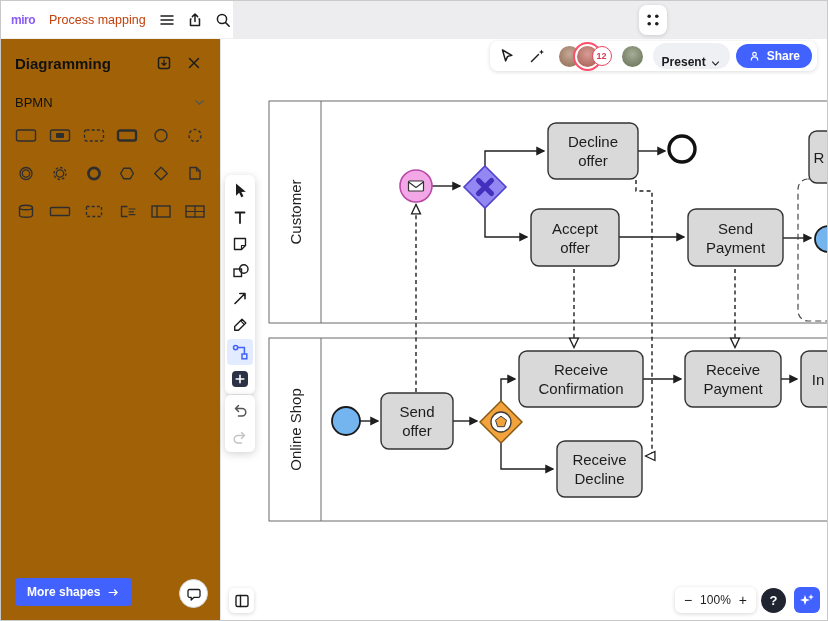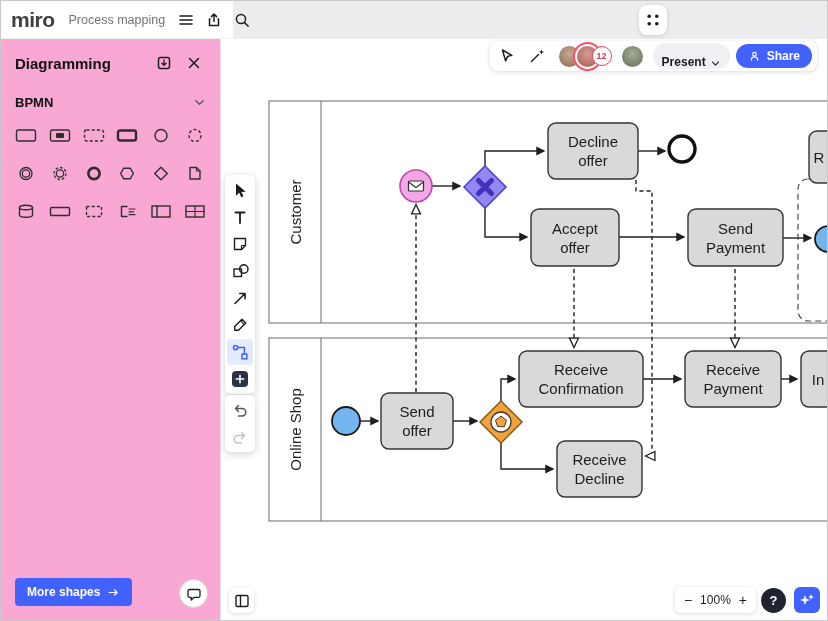--- a/index.html
+++ b/index.html
@@ -3,46 +3,46 @@
 <meta charset="utf-8">
 <style>
   *{margin:0;padding:0;box-sizing:border-box;font-family:"Liberation Sans",sans-serif;}
   html,body{width:828px;height:621px;background:#e8e8e8;overflow:hidden;}
   .app{position:relative;width:828px;height:621px;background:#ededef;border:1px solid #c9c9c9;overflow:hidden;}
   [data-interactable="true"]{cursor:pointer;}
 
   
   .topstrip{position:absolute;left:0;top:0;width:100%;height:38px;background:#ededef;z-index:30;}
   .topleft{position:absolute;left:0;top:0;width:232px;height:38px;background:#fff;display:flex;align-items:center;padding:0 10px;gap:7px;border-bottom:1px solid #f0f0f0;z-index:32;}
-  .logo{font-size:21px;font-weight:800;color:#404040;letter-spacing:-.5px;line-height:1;text-align:center;}
+  .logo{font-size:12px;font-weight:800;color:#8b5cf6;letter-spacing:-.5px;line-height:1;text-align:center;}
   .tdivider{width:1px;height:16px;background:#e1e1e1;}
-  .board-title{font-size:12.5px;color:#737373;white-space:nowrap;}
+  .board-title{font-size:12.5px;color:#c2410c;white-space:nowrap;}
   .icon-btn{width:24px;height:24px;border:none;background:transparent;border-radius:4px;display:flex;align-items:center;justify-content:center;color:#1d1d1d;flex:0 0 auto;}
   .right-cluster{position:absolute;top:4px;right:10px;display:flex;align-items:center;gap:6px;z-index:32;flex-direction:column;}
   .card{background:#fff;border-radius:8px;box-shadow:0 1px 4px rgba(0,0,0,.14);}
   .apps-card{width:28px;height:30px;display:flex;align-items:center;justify-content:center;color:#1d1d1d;}
   .main-card{height:30px;display:flex;align-items:center;gap:6px;padding:0 5px;}
   .avatars{display:flex;align-items:center;margin:0 2px;}
   .avatar{width:25px;height:25px;border-radius:50%;border:2px solid #fff;flex:0 0 auto;}
   .avatar.overlap{margin-left:-7px;}
   .avatar.ring{box-shadow:0 0 0 2px #ff4e6b;}
   .avatar.standalone{margin-left:8px;}
   .badge{min-width:20px;height:20px;margin-left:-8px;z-index:2;background:#fff;border:1.5px solid #e8455e;border-radius:50%;color:#d93b55;font-size:9px;font-weight:700;display:flex;align-items:center;justify-content:center;}
   .present-btn{height:26px;border:none;background:#eef0f4;border-radius:13px;padding:0 9px;display:flex;align-items:flex-end;gap:4px;font-size:12px;font-weight:600;color:#1c1c1c;}
   .share-btn{height:24px;border:none;background:#4262ff;border-radius:14px;padding:0 12px;display:flex;align-items:center;gap:6px;font-size:12px;font-weight:700;color:#fff;}
 
   
-  .panel{position:absolute;left:0;top:38px;width:220px;height:583px;background:#f9a8d4;border-right:1px solid #e3e3e3;z-index:20;}
+  .panel{position:absolute;left:0;top:38px;width:220px;height:583px;background:#a16207;border-right:1px solid #e3e3e3;z-index:20;}
   .panel-header{display:flex;align-items:center;padding:12px 14px 8px;gap:6px;}
   .panel-title{font-size:15px;font-weight:700;color:#111;flex:1;}
   .search-wrap{padding:6px 14px;}
   .search-input{width:100%;height:30px;border:1px solid #dadada;border-radius:4px;padding:0 10px;font-size:12px;color:#333;outline:none;background:#fff;}
   .search-input::placeholder{color:#9aa0a6;}
   .section-row{display:flex;align-items:center;justify-content:space-between;padding:12px 14px 6px;}
-  .section-label{font-size:13px;font-weight:700;color:#111;}
+  .section-label{font-size:13px;font-weight:400;color:#111;}
   .shape-grid{display:grid;grid-template-columns:repeat(6,1fr);row-gap:16px;padding:8px 8px;}
   .cell{display:flex;align-items:center;justify-content:center;color:#2e2e2e;border-radius:4px;height:22px;}
   .more-btn{position:absolute;left:14px;bottom:16px;height:28px;border:none;background:#4262ff;color:#fff;border-radius:4px;font-size:12px;font-weight:600;padding:8px 12px;display:flex;align-items:center;gap:7px;}
   .chat-btn{position:absolute;right:12px;bottom:14px;width:29px;height:29px;border:1px solid #d6d6d6;background:#fff;border-radius:50%;display:flex;align-items:center;justify-content:center;color:#1d1d1d;}
 
   
   .canvas{position:absolute;left:220px;top:38px;width:608px;height:583px;background:#fff;}
   .canvas svg{display:block;}
   svg text{font-family:"Liberation Sans",sans-serif;}
 

